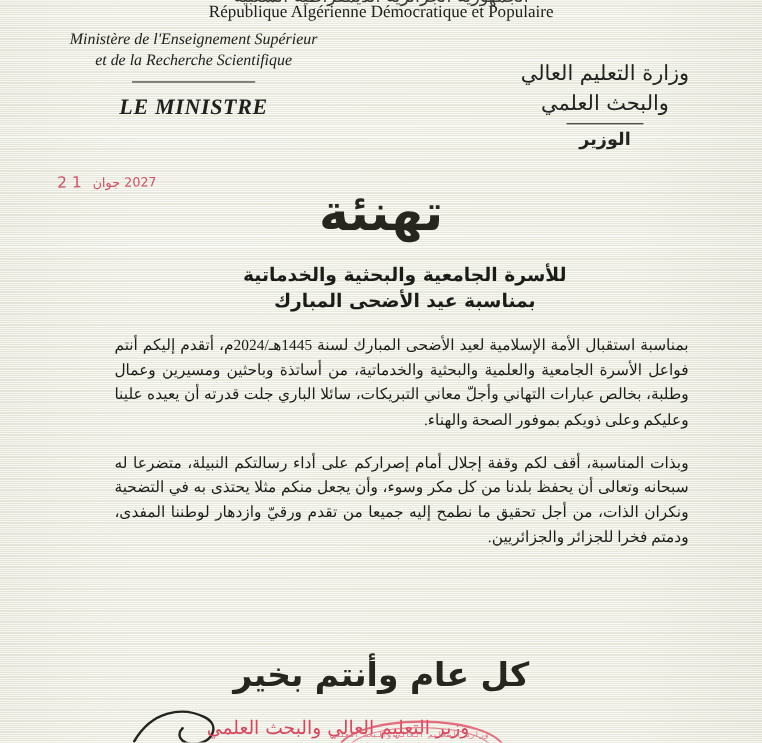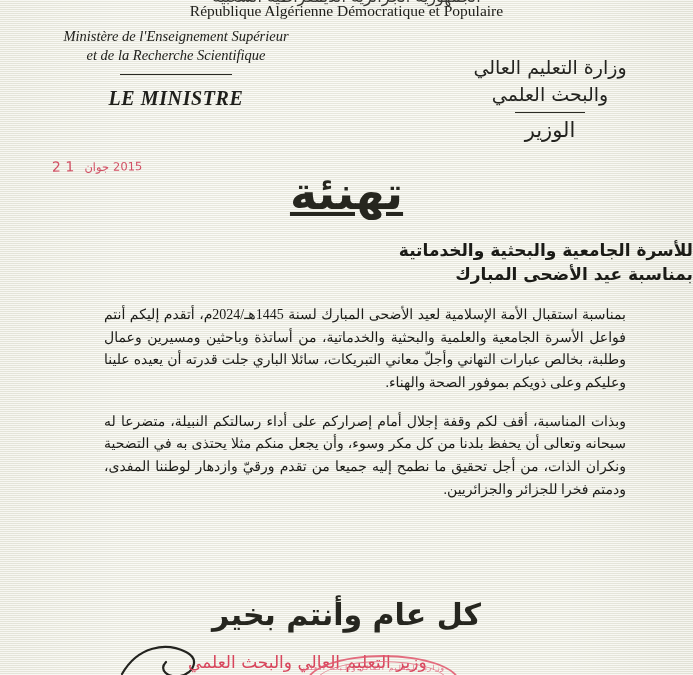--- a/index.html
+++ b/index.html
@@ -101,22 +101,23 @@
     margin-top: 24px;
   }
   .hdr-right .ar-line { white-space: nowrap; }
   .hdr-right .rule {
     width: 70px;
     height: 1px;
     background: #2a2a25;
     margin: 4px auto 3px;
   }
   .hdr-right .wazir {
-    font-size: 21px;
+    font-size: 16px;
     letter-spacing: 1px;
+    font-weight: bold;
   }
 
   
   .date-stamp {
     position: absolute;
     top: 158px;
     left: 52px;
     direction: rtl;
     color: #d0435a;
     font-family: "DejaVu Sans", sans-serif;
@@ -139,28 +140,28 @@
     top: 170px;
     left: 0;
     right: 0;
     text-align: center;
     direction: rtl;
     font-family: "DejaVu Sans", sans-serif;
     font-size: 46px;
     font-weight: 600;
     color: #26261f;
     line-height: 1;
-    text-decoration: underline;
   }
 
   .subtitle {
     position: absolute;
     top: 238px;
     left: 0;
     right: 0;
+    text-align: center;
     direction: rtl;
     font-family: "DejaVu Sans", sans-serif;
     font-weight: bold;
     font-size: 17px;
     line-height: 1.42;
     color: #1b1b17;
     padding-left: 43px;
   }
 
   
@@ -267,21 +268,21 @@
   </div>
 
   <div class="hdr-right">
     <div class="ar-line">وزارة التعليم العالي</div>
     <div class="ar-line">والبحث العلمي</div>
     <div class="rule"></div>
     <div class="wazir">الوزير</div>
   </div>
 
   <div class="date-stamp">
-    <span class="yr">2015</span><span class="mon">جوان</span><span class="day">1 2</span>
+    <span class="yr">2027</span><span class="mon">جوان</span><span class="day">1 2</span>
   </div>
 
   <div class="calli-title">تهنئة</div>
   <div class="subtitle">
     <div>للأسرة الجامعية والبحثية والخدماتية</div>
     <div>بمناسبة عيد الأضحى المبارك</div>
   </div>
 
   <div class="body-wrap">
     <p>بمناسبة استقبال الأمة الإسلامية لعيد الأضحى المبارك لسنة 1445هـ/2024م، أتقدم إليكم أنتم فواعل الأسرة الجامعية والعلمية والبحثية والخدماتية، من أساتذة وباحثين ومسيرين وعمال وطلبة، بخالص عبارات التهاني وأجلّ معاني التبريكات، سائلا الباري جلت قدرته أن يعيده علينا وعليكم وعلى ذويكم بموفور الصحة والهناء.</p>

